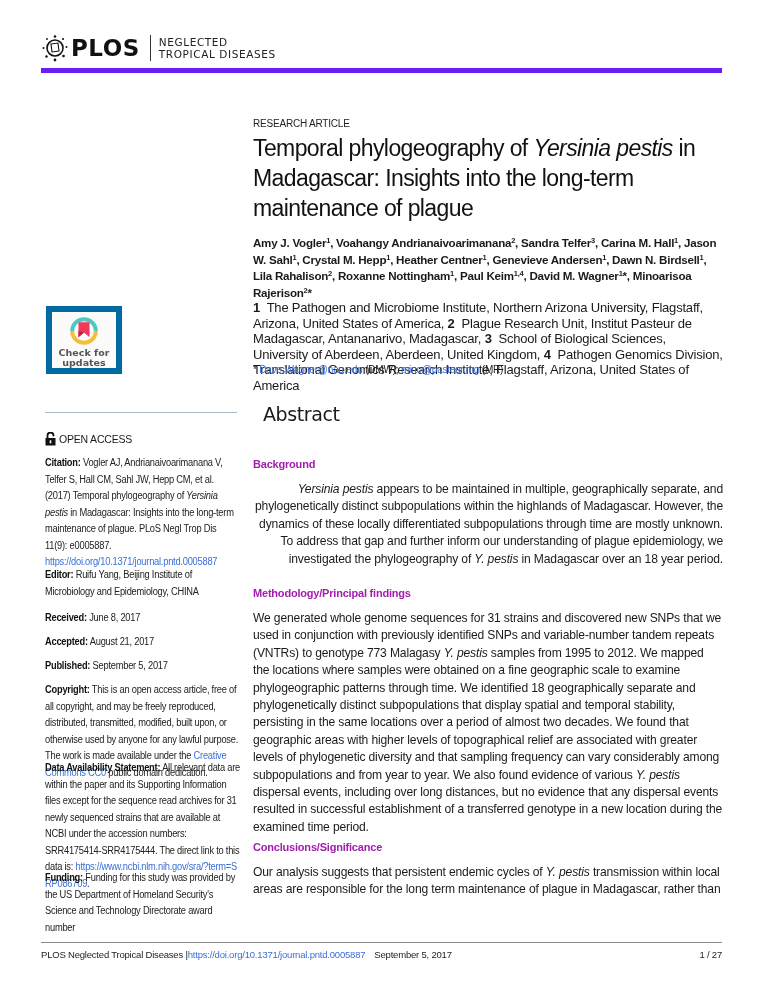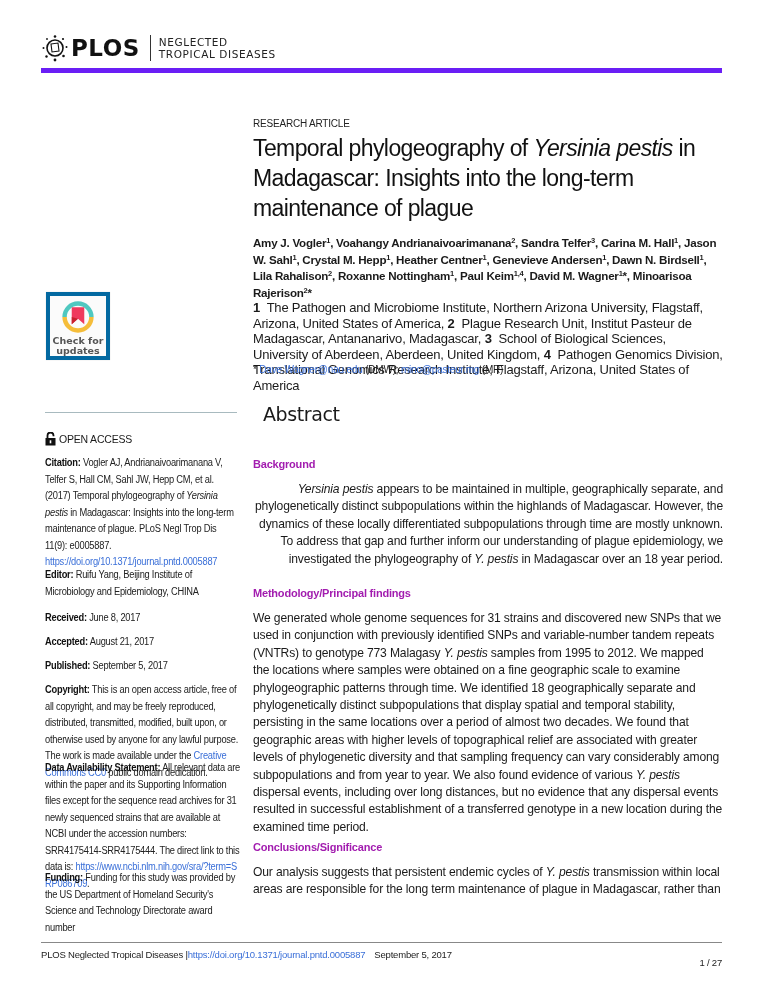--- a/index.html
+++ b/index.html
@@ -8,21 +8,21 @@
   a, .link { color: #3a6fd8; text-decoration: none; }
 
   
   .header { position: absolute; left: 41px; top: 28px; height: 40px; display: flex; align-items: center; }
   .plos-logo { display: flex; align-items: center; }
   .plos-emblem { width: 28px; height: 28px; }
   .plos-word { font-family: "DejaVu Sans", sans-serif; font-weight: bold; font-size: 23px; letter-spacing: 0.5px; color: #111; margin-left: 2px; line-height: 1; }
   .journal-sep { width: 1px; height: 26px; background: #333; margin: 0 8px 0 10px; }
   .journal-name { font-family: "DejaVu Sans", sans-serif; font-size: 10.5px; line-height: 12px; letter-spacing: 0.6px; color: #222; }
   .purple-bar { position: absolute; left: 41px; top: 68px; width: 681px; height: 5px; background: #6a1ef5; }
-  .check-updates { position: absolute; left: 46px; top: 292px; width: 64px; height: 68px; border: 4px solid #0369a1; background: #fbfbfb; box-shadow: 0 0 1px #ccc; display: flex; flex-direction: column; align-items: center; }
+  .check-updates { position: absolute; left: 46px; top: 306px; width: 76px; height: 68px; border: 6px solid #0369a1; background: #fbfbfb; box-shadow: 0 0 1px #ccc; display: flex; flex-direction: column; align-items: center; }
   .check-updates svg { margin-top: 4px; }
   .check-text { font-family: "DejaVu Sans", sans-serif; font-size: 9.5px; font-weight: bold; color: #555; text-align: center; line-height: 10px; margin-top: 2px; }
   .left-divider { position: absolute; left: 45px; top: 412px; width: 192px; height: 1px; background: #a8babf; }
   .open-access { position: absolute; left: 45px; top: 432px; display: flex; align-items: center; font-size: 10.5px; color: #1a1a1a; letter-spacing: -0.2px; }
   .open-access svg { margin-right: 3px; }
 
   .meta { position: absolute; left: 45px; width: 196px; font-family: "Liberation Sans", sans-serif; font-size: 10px; line-height: 16.5px; color: #222; letter-spacing: -0.25px; transform: scaleX(0.93); transform-origin: left top; width: 210px; }
   .meta b { font-weight: bold; color: #111; }
 
   
@@ -36,21 +36,21 @@
   .affil b { font-weight: bold; }
   .corresp { top: 362px; font-size: 10px; line-height: 15px; color: #1a1a1a; letter-spacing: -0.2px; }
   .abstract-heading { top: 403px; font-family: "DejaVu Sans", sans-serif; font-size: 19px; color: #1a1a1a; font-weight: normal; letter-spacing: -0.4px; margin-left: 10px; }
   .section-heading { font-size: 11px; font-weight: bold; color: #a21caf; letter-spacing: -0.2px; }
   .para { font-size: 12.1px; line-height: 17.4px; color: #1a1a1a; letter-spacing: -0.15px; width: 470px; }
   .para i { font-style: italic; }
 
   
   .footer-line { position: absolute; left: 41px; top: 942px; width: 681px; height: 1px; background: #888; }
   .footer { position: absolute; left: 41px; top: 949px; width: 681px; font-size: 9.5px; color: #222; letter-spacing: -0.2px; display: flex; }
-  .footer .pg { margin-left: auto; margin-top: 8px; }
+  .footer .pg { margin-left: auto; }
 </style>
 </head>
 <body>
 
 <div class="header">
   <div class="plos-logo">
     <svg class="plos-emblem" viewBox="0 0 28 28">
       <circle cx="14" cy="14" r="8" fill="none" stroke="#111" stroke-width="1.6"></circle>
       <path d="M10 10 L17 9 L18 17 L11 18 Z" fill="none" stroke="#111" stroke-width="1.1"></path>
       <circle cx="14" cy="2.5" r="1.3" fill="#111"></circle>

